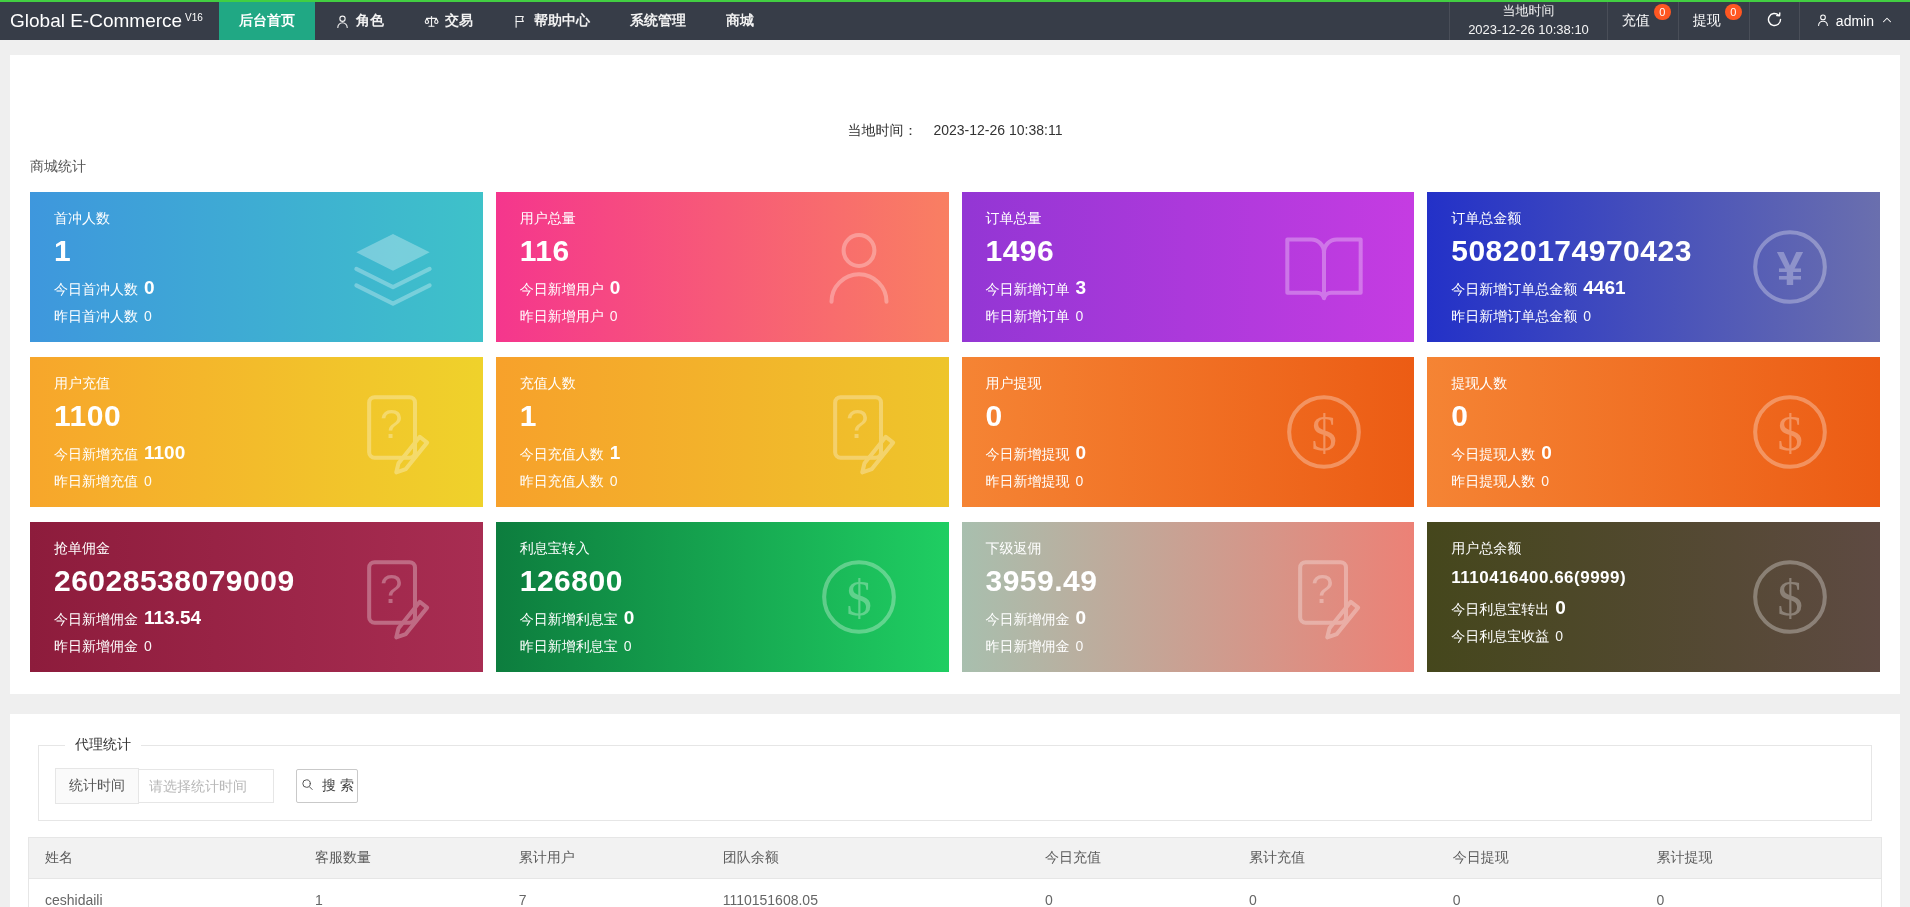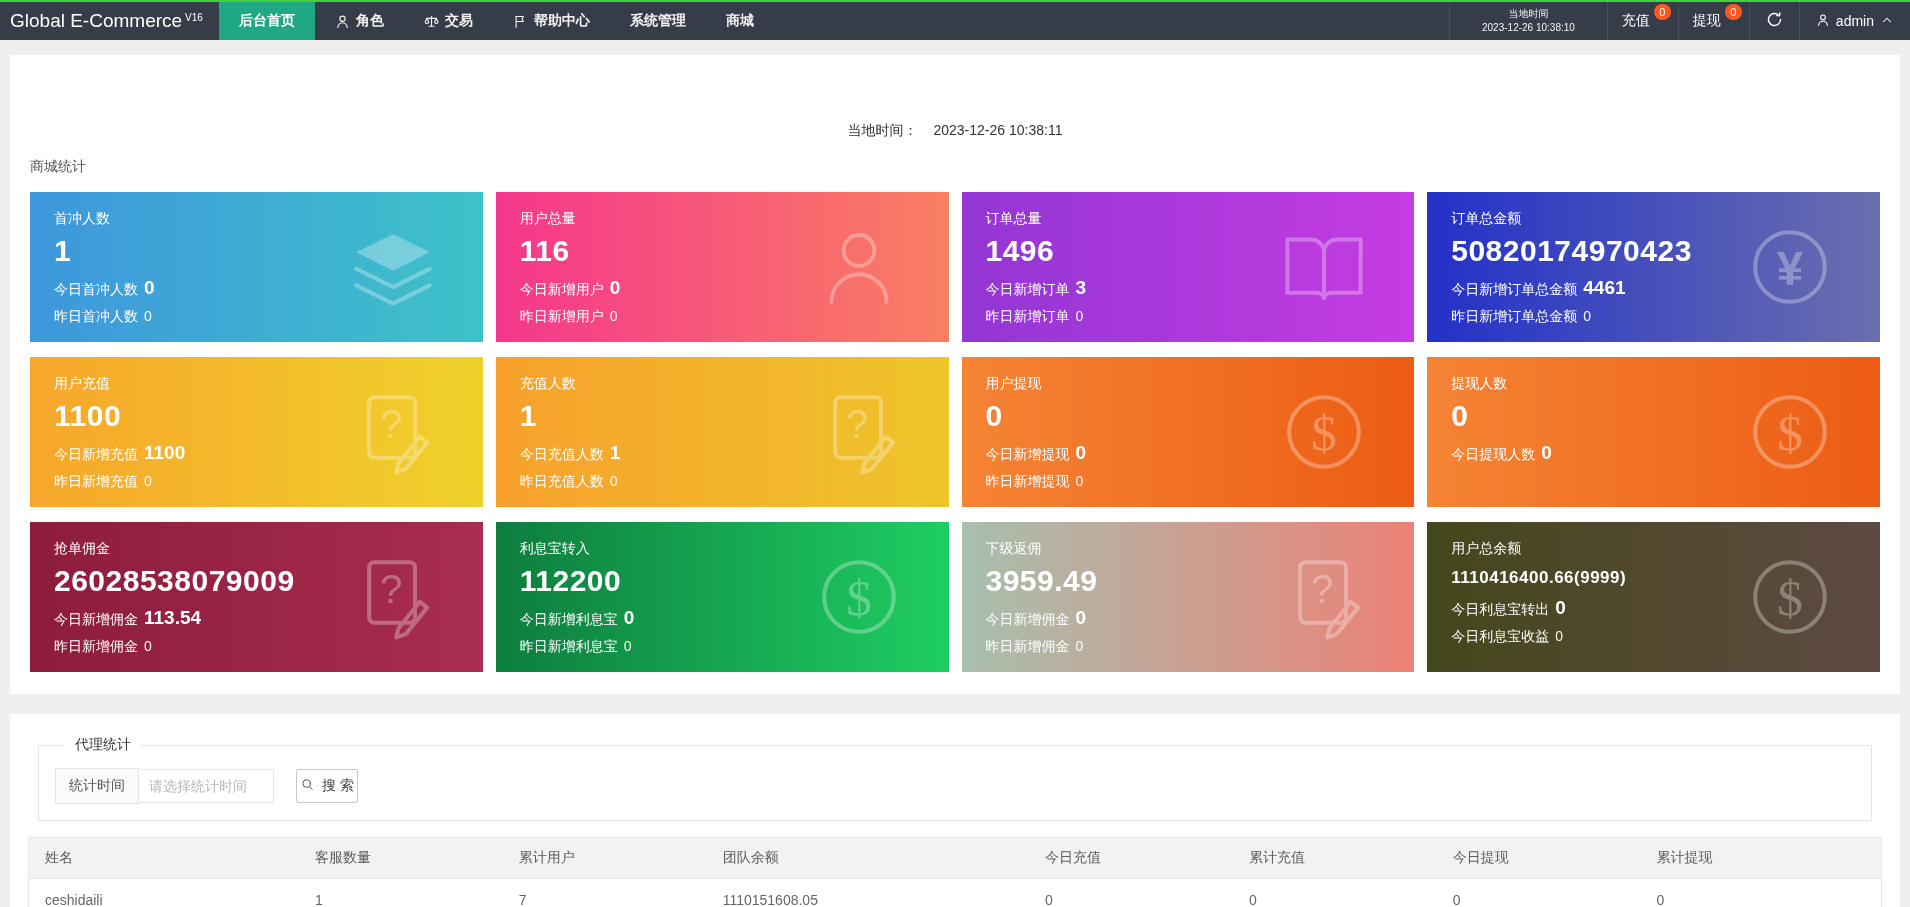--- a/index.html
+++ b/index.html
@@ -17,21 +17,21 @@
   }
   .logo { display:flex; align-items:center; padding:0 16px 0 10px; font-size:19px; color:#fff; white-space:nowrap; }
   .logo sup { font-size:10px; margin-left:3px; transform:translateY(-4px); }
   .main-nav { display:flex; align-items:stretch;font-weight:bold; }
   .nav-item { display:flex; align-items:center; padding:0 20px; font-size:14px; color:#f2f2f2; cursor:pointer; white-space:nowrap; }
   .nav-item.active { background:var(--accent,#20a884); color:#fff; }
   .nav-item .nav-ico { width:15px; height:15px; margin-right:6px; display:inline-block; }
   .nav-item .nav-ico svg { width:100%; height:100%; stroke:#f2f2f2; fill:none; stroke-width:1.8; stroke-linecap:round; stroke-linejoin:round; }
   .top-right { margin-left:auto; display:flex; align-items:stretch; }
   .top-right > div { display:flex; flex-direction:column; justify-content:center; border-left:1px solid rgba(255,255,255,.09); }
-  .time-block { padding:3px 32px; text-align:center; font-size:10px; line-height:1.45; color:#f5f5f5; }
+  .time-block { padding:3px 18px; text-align:center; font-size:13px; line-height:1.45; color:#f5f5f5; }
   .top-btn { position:relative; padding:0 28px 0 14px; font-size:14px; color:#fff; cursor:pointer; justify-content:center; }
   .top-btn .badge {
     position:absolute; top:2px; right:7px; min-width:17px; height:16px; line-height:16px;
     background:var(--badge,#ff5722); color:#fff; border-radius:9px; font-size:11px; text-align:center; padding:0 4px;
   }
   .refresh-box { padding:0 16px; cursor:pointer; }
   .refresh-box svg { width:17px; height:17px; stroke:#fff; fill:none; stroke-width:2; stroke-linecap:round; stroke-linejoin:round; }
   .user-box { flex-direction:row !important; align-items:center; padding:0 16px; font-size:14px; cursor:pointer; gap:6px; }
   .user-box svg { width:14px; height:14px; stroke:#fff; fill:none; stroke-width:1.8; stroke-linecap:round; stroke-linejoin:round; }
   
@@ -238,39 +238,40 @@
           <div class="card-line plain"><span class="l">昨日新增提现</span><span class="v">0</span></div>
           <span class="card-ico"><svg viewBox="0 0 24 24">
               <circle cx="12" cy="12" r="9.5"></circle>
               <text x="12" y="16.8" text-anchor="middle" font-size="14" fill="currentColor" stroke="none" font-family="Liberation Serif, serif">$</text>
             </svg></span>
         </div>
         <div class="stat-card" style="background: linear-gradient(to right, rgb(245, 132, 52), rgb(236, 92, 20));">
           <div class="card-title">提现人数</div>
           <div class="card-value lg">0</div>
           <div class="card-line"><span class="l">今日提现人数</span><span class="v">0</span></div>
+          <div class="card-line plain"><span class="l">昨日提现人数</span><span class="v">0</span></div>
           <span class="card-ico"><svg viewBox="0 0 24 24">
               <circle cx="12" cy="12" r="9.5"></circle>
               <text x="12" y="16.8" text-anchor="middle" font-size="14" fill="currentColor" stroke="none" font-family="Liberation Serif, serif">$</text>
             </svg></span>
         </div>
         <div class="stat-card" style="background: linear-gradient(to right, rgb(141, 28, 60), rgb(168, 45, 82));">
           <div class="card-title">抢单佣金</div>
           <div class="card-value lg">26028538079009</div>
           <div class="card-line"><span class="l">今日新增佣金</span><span class="v">113.54</span></div>
           <div class="card-line plain"><span class="l">昨日新增佣金</span><span class="v">0</span></div>
           <span class="card-ico"><svg viewBox="0 0 24 24">
               <rect x="5.5" y="2.5" width="12.5" height="16.5" rx="1.5"></rect>
               <text x="11.5" y="13.5" text-anchor="middle" font-size="11" fill="currentColor" stroke="none" font-family="Liberation Sans, sans-serif">?</text>
               <path d="M13.5 20.5l5.8-7.2 2 1.6-5.8 7.2-2.6.9z"></path>
             </svg></span>
         </div>
         <div class="stat-card" style="background: linear-gradient(to right, rgb(13, 125, 62), rgb(31, 206, 98));">
           <div class="card-title">利息宝转入</div>
-          <div class="card-value lg">112200</div>
+          <div class="card-value lg">126800</div>
           <div class="card-line"><span class="l">今日新增利息宝</span><span class="v">0</span></div>
           <div class="card-line plain"><span class="l">昨日新增利息宝</span><span class="v">0</span></div>
           <span class="card-ico"><svg viewBox="0 0 24 24">
               <circle cx="12" cy="12" r="9.5"></circle>
               <text x="12" y="16.8" text-anchor="middle" font-size="14" fill="currentColor" stroke="none" font-family="Liberation Serif, serif">$</text>
             </svg></span>
         </div>
         <div class="stat-card" style="background: linear-gradient(to right, rgb(168, 191, 174), rgb(236, 129, 118));">
           <div class="card-title">下级返佣</div>
           <div class="card-value lg">3959.49</div>

